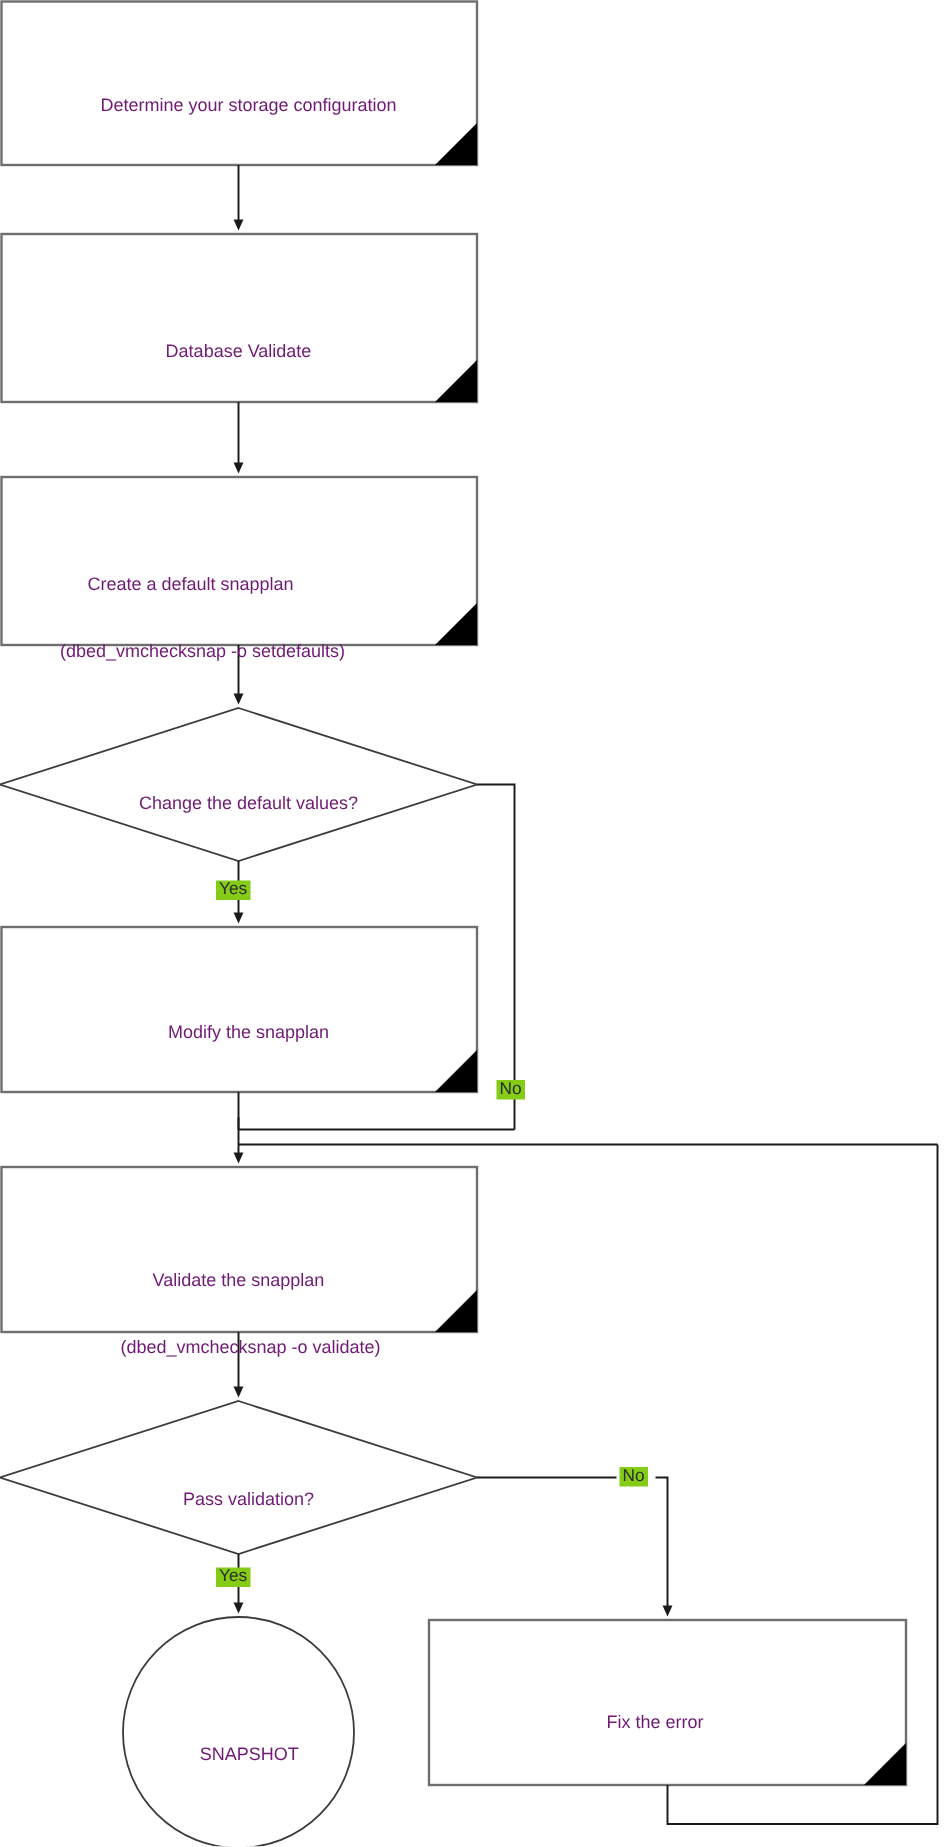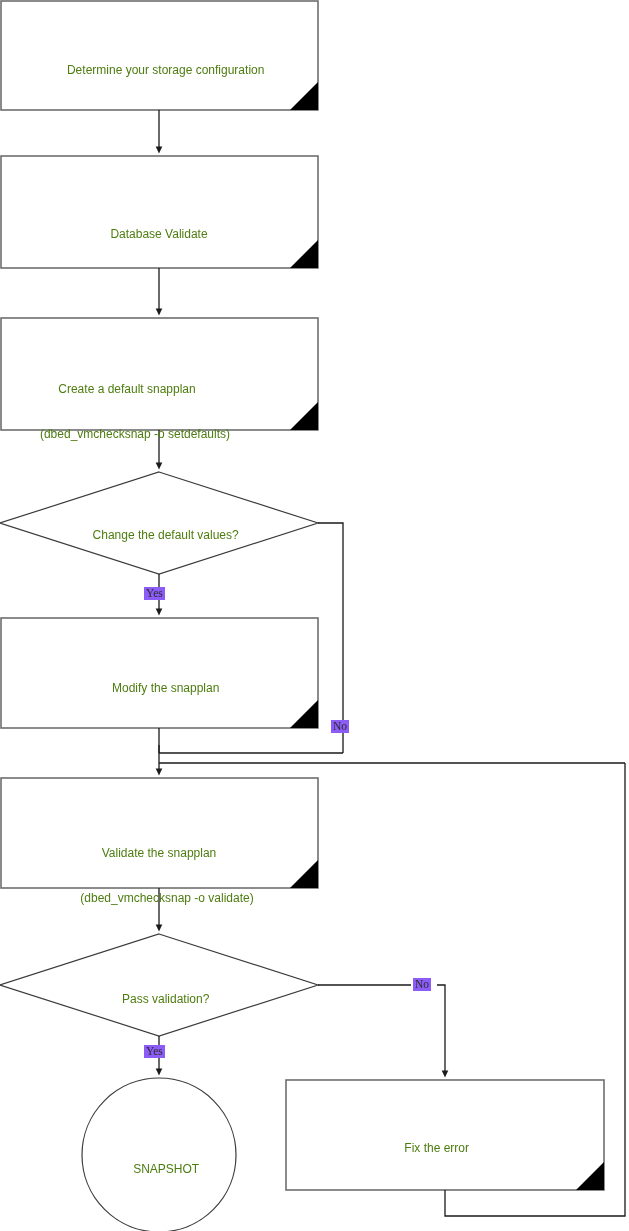--- a/index.html
+++ b/index.html
@@ -20,40 +20,40 @@
   #flow-svg {
     position: absolute;
     left: 0;
     top: 0;
     width: 629px;
     height: 1231px;
   }
   .node-label {
     position: absolute;
     text-align: center;
-    color: #4d7c0f;
+    color: #701a75;
     font-family: "Liberation Sans", sans-serif;
     font-size: 12px;
     line-height: 15px;
     pointer-events: none;
     white-space: pre;
   }
   .node-label .mono {
     font-family: Liberation Sans, sans-serif;
     font-size: 12px;
     letter-spacing: 0px;
     margin-left: 16px;
   }
   .edge-label {
     position: absolute;
     color: #2b2b2b;
-    font-family: Liberation Serif, serif;
+    font-family: Liberation Sans, sans-serif;
     font-size: 11.5px;
     line-height: 13px;
-    background: #8b5cf6;
+    background: #84cc16;
     padding: 0 2px;
     white-space: pre;
   }
 </style>
 </head>
 <body>
 
 <div id="flowchart">
 
   <svg id="flow-svg" viewBox="0 0 629 1231" xmlns="http://www.w3.org/2000/svg">

